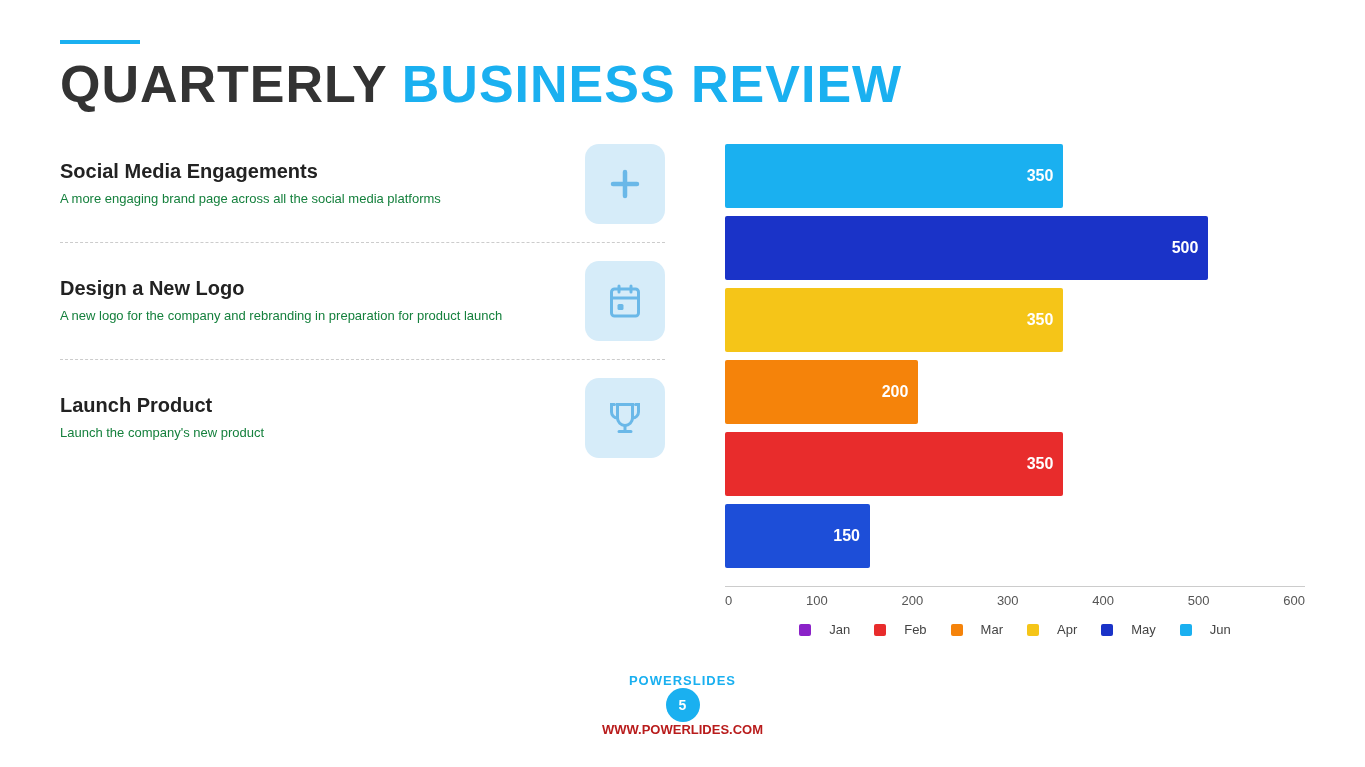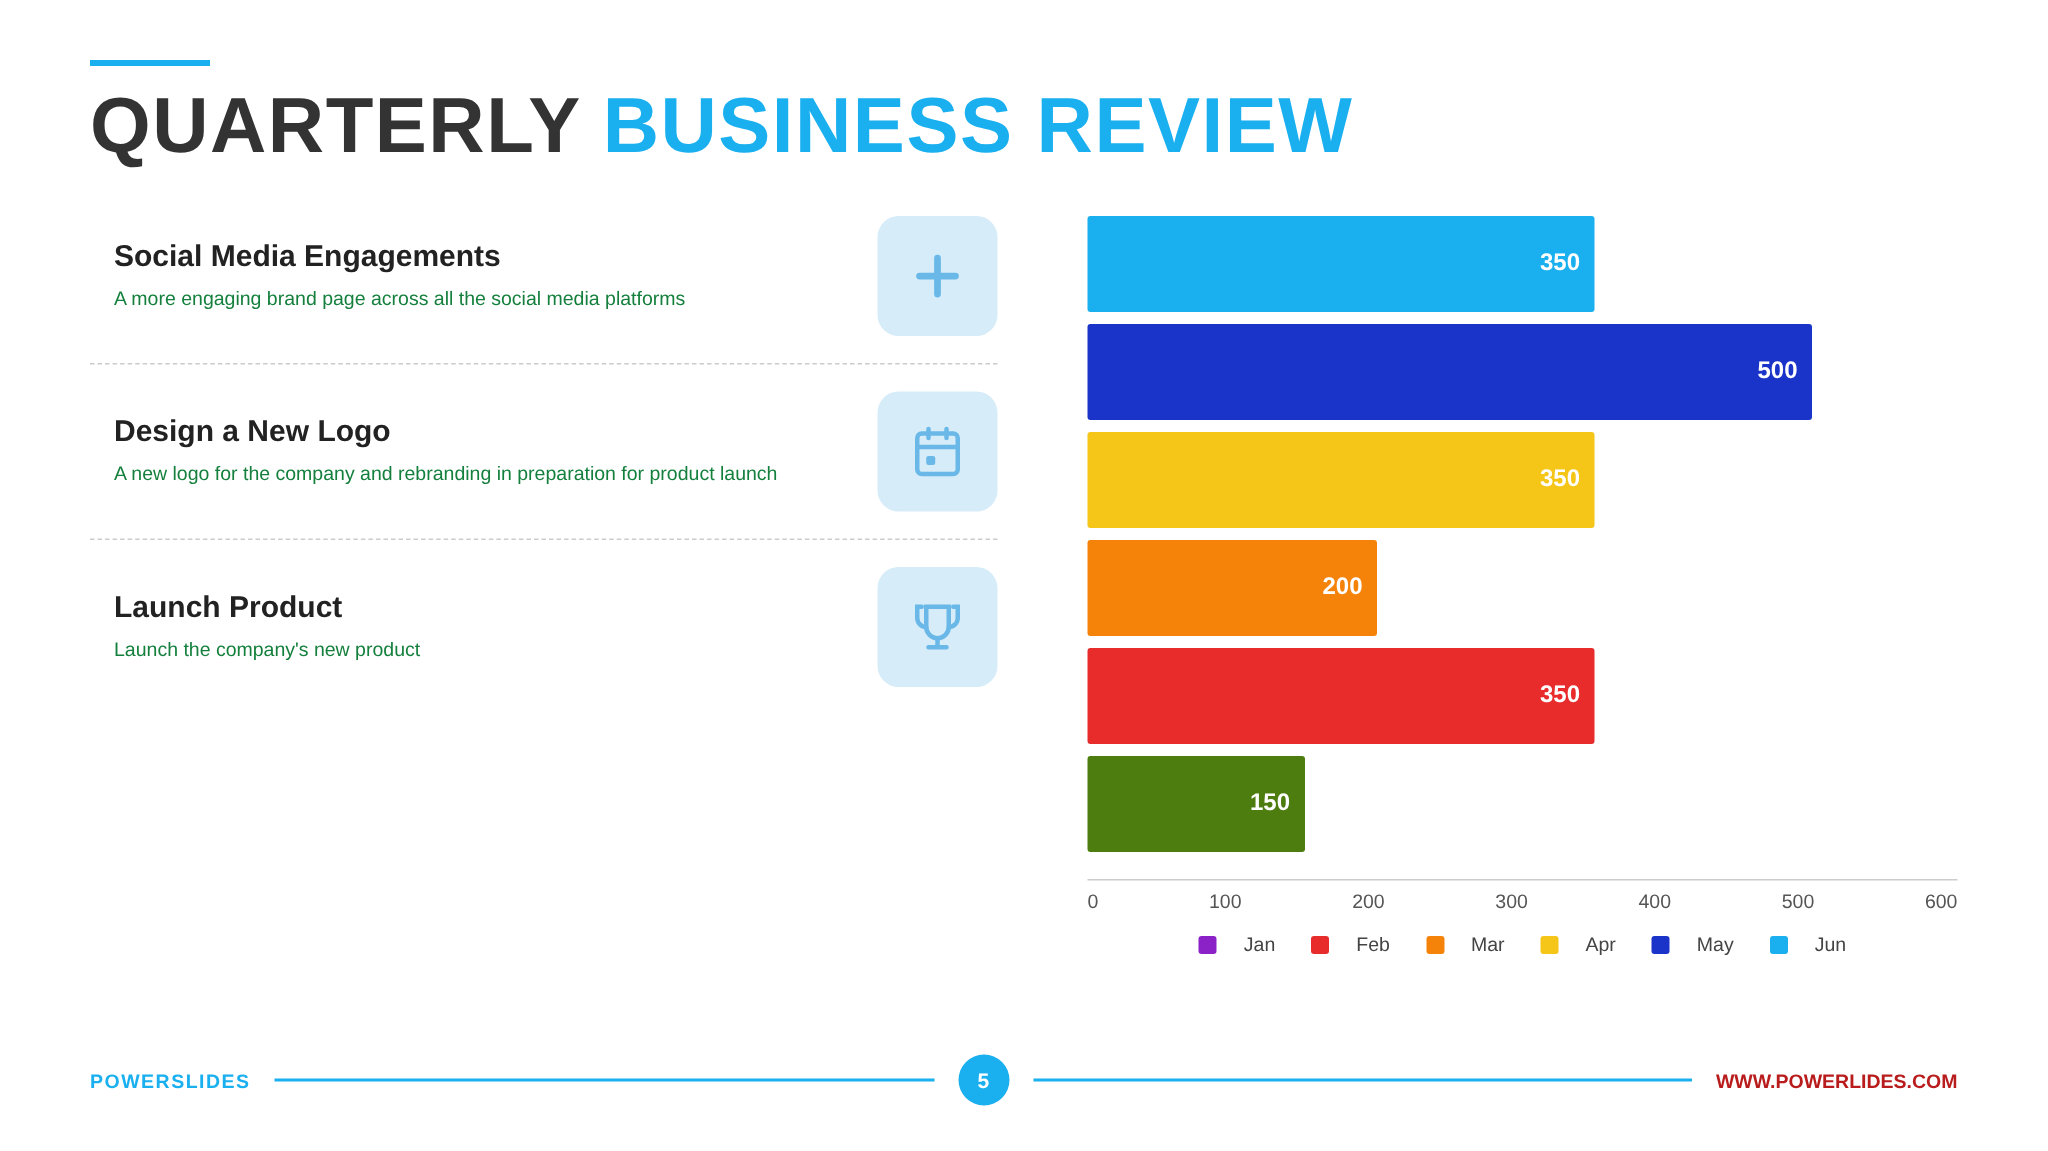--- a/index.html
+++ b/index.html
@@ -74,21 +74,20 @@
       border-bottom: 1px dashed #cccccc;
       gap: 20px;
     }
 
     .item-row:first-child {
       padding-top: 0;
     }
 
     .item-text {
       flex: 1;
-      margin-left: 16px;
     }
 
     .item-title {
       font-size: 20px;
       font-weight: 800;
       color: #222222;
       margin-bottom: 6px;
     }
 
     .item-desc {
@@ -190,20 +189,21 @@
       border-radius: 2px;
     }
 
     
     .footer {
       display: flex;
       align-items: center;
       justify-content: space-between;
       margin-top: 16px;
       padding-top: 8px;
+      flex-direction: column;
     }
 
     .footer-left {
       font-size: 13px;
       font-weight: 700;
       color: #333333;
       letter-spacing: 1px;
     }
 
     .footer-left span {
@@ -324,21 +324,21 @@
               <div class="bar" style="width: 193.333px; background-color: rgb(245, 131, 10);">
                 <span class="bar-label">200</span>
               </div>
             </div>
             <div class="bar-row">
               <div class="bar" style="width: 338.333px; background-color: rgb(232, 44, 44);">
                 <span class="bar-label">350</span>
               </div>
             </div>
             <div class="bar-row">
-              <div class="bar" style="width: 145px; background-color: #4d7c0f;">
+              <div class="bar" style="width: 145px; background-color: #1d4ed8;">
                 <span class="bar-label">150</span>
               </div>
             </div>
           </div>
         <div class="x-axis" id="x-axis" style="width: 580px;">
 
         <span class="x-tick">0</span>
             <span class="x-tick">100</span>
             <span class="x-tick">200</span>
             <span class="x-tick">300</span>

